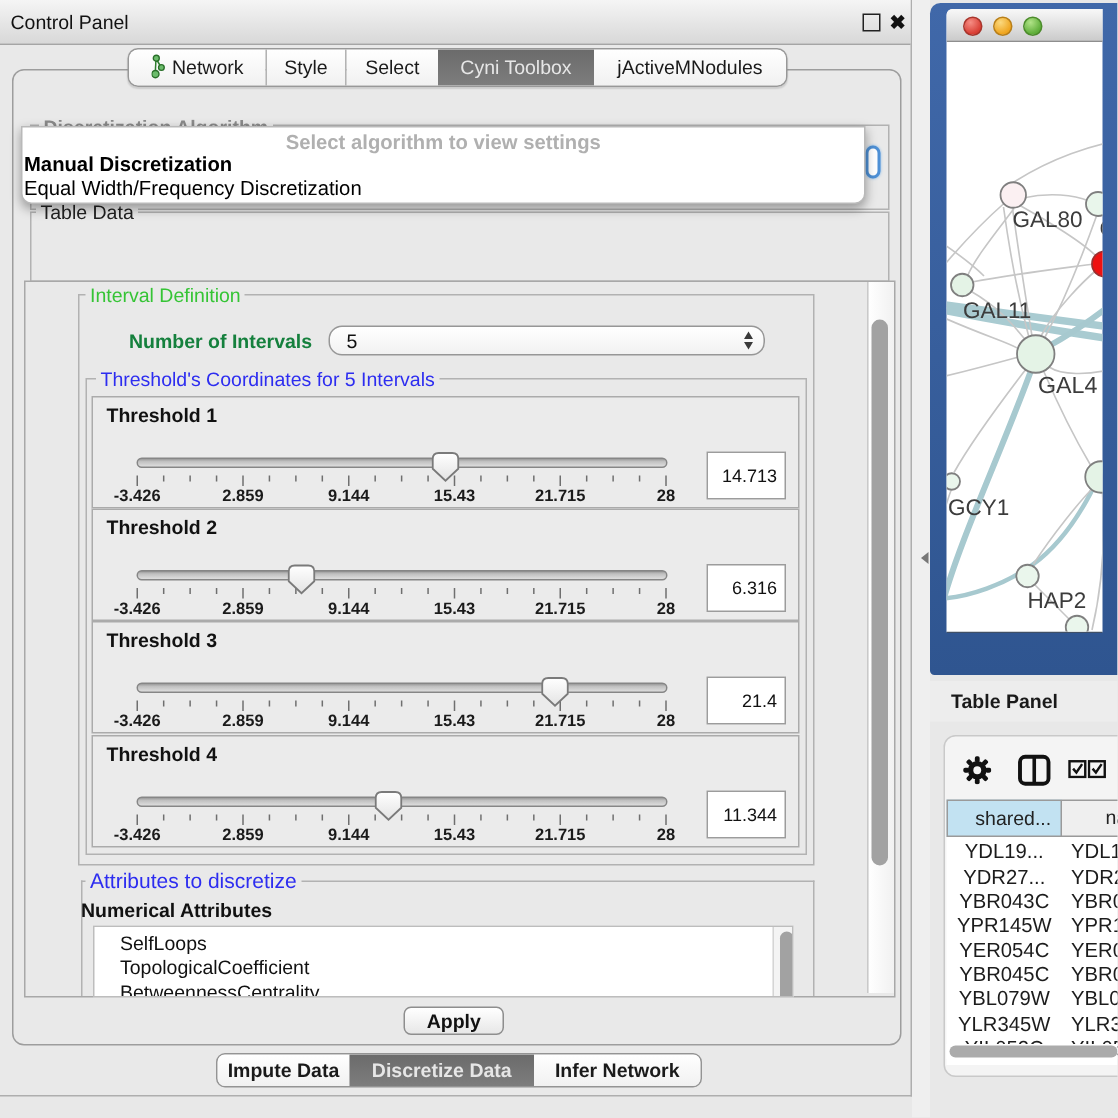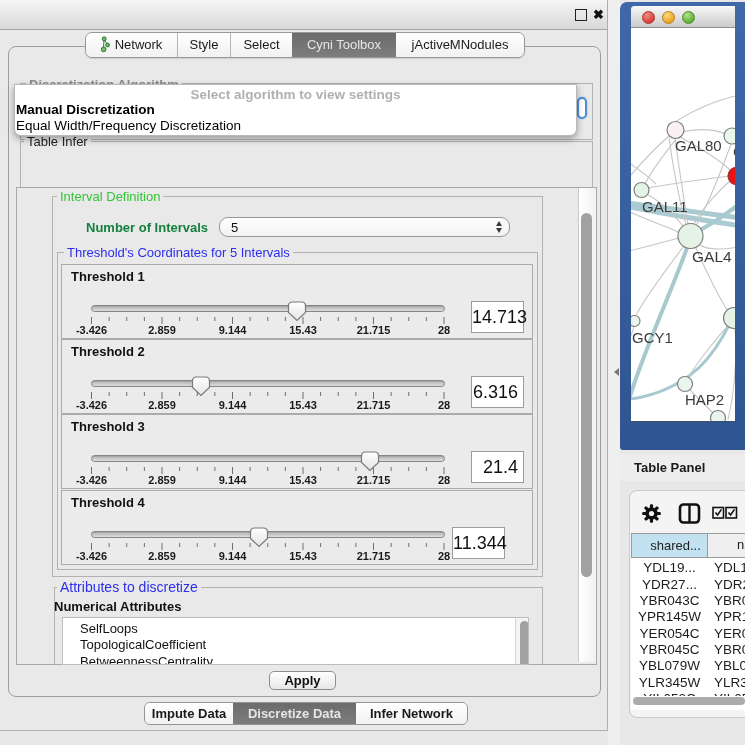--- a/index.html
+++ b/index.html
@@ -8,29 +8,30 @@
 .abs{position:absolute;}
 .gb{position:absolute;border:1px solid #b2b2b2;}
 .gbt{position:absolute;font-size:13px;background:#e9e9e9;padding:0 3px;white-space:nowrap;}
 .seg{display:inline-block;vertical-align:top;text-align:center;font-size:13px;color:#1a1a1a;background:linear-gradient(#ffffff,#f1f1f1);}
 .segdark{background:linear-gradient(#6b6b6b,#7d7d7d);color:#e6e6e6;}
 .combo{position:absolute;background:linear-gradient(#ffffff,#f2f2f2);border:1px solid #979797;border-radius:9px;font-size:13px;color:#111;}
 .updn{position:absolute;right:6px;width:7px;}
 .updn b,.updn i{position:absolute;left:0;width:0;height:0;border-left:3.5px solid transparent;border-right:3.5px solid transparent;}
 .updn b{border-bottom:5px solid #3a3a3a;top:0;}
 .updn i{border-top:5px solid #3a3a3a;top:7px;}
-.vbox{position:absolute;background:#fff;border:1px solid #9c9c9c;font-size:18px;color:#111;text-align:right;}
+.vbox{position:absolute;background:#fff;border:1px solid #9c9c9c;font-size:12px;color:#111;text-align:right;}
 </style>
 </head>
 <body>
 <div id="root">
 
   <div class="abs" id="cpwin" style="left:0;top:0;width:607px;height:730px;background:#e9e9e9;border-right:1px solid #aeaeae;border-bottom:1px solid #aeaeae;">
 
     <div class="abs" style="left:0;top:0;width:607px;height:29px;background:linear-gradient(#f5f5f5,#d8d8d8);border-bottom:1px solid #a5a5a5;">
+      <div class="abs" style="left:7px;top:0;height:29px;line-height:29px;font-size:13px;color:#111;">Control Panel</div>
       <div class="abs" style="left:575px;top:9px;width:10px;height:10px;border:1.4px solid #222;"></div>
       <div class="abs" style="left:593px;top:0;height:29px;line-height:29px;font-size:13px;font-weight:bold;color:#111;">✖</div>
     </div>
 
     <div class="abs" style="left:8px;top:46px;width:591px;height:649px;background:#e9e9e9;border:1px solid #9d9d9d;border-radius:8px;"></div>
 
     <div class="abs" style="left:85px;top:32px;height:24px;border:1px solid #989898;border-radius:7px;overflow:hidden;white-space:nowrap;box-shadow:0 1px 1px rgba(0,0,0,0.12);">
       <div class="seg" style="width:91px;height:24px;line-height:24px;"><svg width="9" height="17" viewBox="0 0 9 17" style="vertical-align:-4px;margin-right:5px;">
             <line x1="3" y1="3" x2="2.5" y2="13" stroke="#2e7d2e" stroke-width="1"></line>
             <line x1="3" y1="3" x2="6.5" y2="9" stroke="#2e7d2e" stroke-width="1"></line>
@@ -38,21 +39,21 @@
             <circle cx="6.6" cy="9" r="1.9" fill="#6cbc6c" stroke="#286e28" stroke-width="0.9"></circle>
             <circle cx="2.6" cy="13.4" r="2.4" fill="#6cbc6c" stroke="#286e28" stroke-width="0.9"></circle>
           </svg>Network</div><div class="seg" style="width:52px;height:24px;line-height:24px;border-left:1px solid #b3b3b3;">Style</div><div class="seg" style="width:61px;height:24px;line-height:24px;border-left:1px solid #b3b3b3;">Select</div><div class="seg segdark" style="width:104px;height:24px;line-height:24px;">Cyni Toolbox</div><div class="seg" style="width:128px;height:24px;line-height:24px;">jActiveMNodules</div>
     </div>
 
     <div class="gb" style="left:20px;top:83px;width:571px;height:55px;"></div>
     <div class="gbt" style="left:26px;top:76.5px;color:#8a8a8a;font-weight:bold;">Discretization Algorithm</div>
     <div class="abs" style="left:577px;top:97px;width:6px;height:18px;background:#fff;border:2.5px solid #4e90d5;border-radius:5px;box-shadow:0 0 2px #7db4e8;"></div>
 
     <div class="gb" style="left:20px;top:141px;width:571px;height:45px;"></div>
-    <div class="gbt" style="left:24px;top:134px;color:#222;">Table Infer</div>
+    <div class="gbt" style="left:24px;top:134px;color:#222;">Table Data</div>
 
     <div class="abs" style="left:14px;top:84px;width:561px;height:50px;background:#fff;border:1px solid #b9b9b9;border-radius:0 0 7px 7px;box-shadow:0 3px 7px rgba(0,0,0,0.35);z-index:30;">
       <div class="abs" style="left:0;top:2px;width:561px;height:16px;text-align:center;font-size:13.5px;color:#b0b0b0;font-weight:bold;">Select algorithm to view settings</div>
       <div class="abs" style="left:1px;top:17px;height:16px;line-height:16px;font-size:13.5px;font-weight:bold;color:#000;">Manual Discretization</div>
       <div class="abs" style="left:1px;top:32.5px;height:16px;line-height:16px;font-size:13.5px;color:#000;">Equal Width/Frequency Discretization</div>
     </div>
 
     <div class="abs" style="left:16px;top:187px;width:579px;height:476px;border:1px solid #a8a8a8;"></div>
     <div class="abs" style="left:578px;top:188px;width:17px;height:474px;background:linear-gradient(90deg,#ffffff,#f1f1f1);border-left:1px solid #c9c9c9;"></div>
     <div class="abs" style="left:581px;top:213px;width:11px;height:364px;background:#a2a2a2;border-radius:6px;"></div>
@@ -246,21 +247,21 @@
           <line x1="364.38" y1="52" x2="364.38" y2="56" stroke="#6f6f6f" stroke-width="1"></line>
           <line x1="382.00" y1="52" x2="382.00" y2="59" stroke="#6f6f6f" stroke-width="1"></line>
           <text x="29.5" y="69" text-anchor="middle" font-family="Liberation Sans,sans-serif" font-size="11" font-weight="bold" fill="#1a1a1a">-3.426</text>
           <text x="100.0" y="69" text-anchor="middle" font-family="Liberation Sans,sans-serif" font-size="11" font-weight="bold" fill="#1a1a1a">2.859</text>
           <text x="170.5" y="69" text-anchor="middle" font-family="Liberation Sans,sans-serif" font-size="11" font-weight="bold" fill="#1a1a1a">9.144</text>
           <text x="241.0" y="69" text-anchor="middle" font-family="Liberation Sans,sans-serif" font-size="11" font-weight="bold" fill="#1a1a1a">15.43</text>
           <text x="311.5" y="69" text-anchor="middle" font-family="Liberation Sans,sans-serif" font-size="11" font-weight="bold" fill="#1a1a1a">21.715</text>
           <text x="382.0" y="69" text-anchor="middle" font-family="Liberation Sans,sans-serif" font-size="11" font-weight="bold" fill="#1a1a1a">28</text>
           <path d="M 188.5,47.5 L 188.5,41 Q 188.5,37 192.5,37 L 201.5,37 Q 205.5,37 205.5,41 L 205.5,47.5 L 197,55.5 Z" fill="url(#th)" stroke="#7a7a7a" stroke-width="1.2"></path>
         </svg>
-      <div class="vbox" style="left:390px;top:36px;width:46px;height:30px;line-height:30px;padding-right:5px;">11.344</div>
+      <div class="vbox" style="left:409px;top:36px;width:46px;height:30px;line-height:30px;padding-right:5px;">11.344</div>
     </div>
 
     <div class="abs" style="left:54px;top:587px;width:487px;height:76px;border:1px solid #b2b2b2;border-bottom:none;"></div>
     <div class="gbt" style="left:57px;top:579px;color:#2d2df0;font-size:14px;">Attributes to discretize</div>
     <div class="abs" style="left:54px;top:599px;font-size:13px;font-weight:bold;color:#111;">Numerical Attributes</div>
     <div class="abs" style="left:62px;top:617px;width:465px;height:46px;background:#fff;border:1px solid #bdbdbd;overflow:hidden;">
       <div class="abs" style="left:17px;top:3px;font-size:13px;color:#111;line-height:16.3px;white-space:pre;">SelfLoops
 TopologicalCoefficient
 BetweennessCentrality</div>
       <div class="abs" style="left:452px;top:0;width:15px;height:46px;background:#f4f4f4;border-left:1px solid #d5d5d5;"></div>

